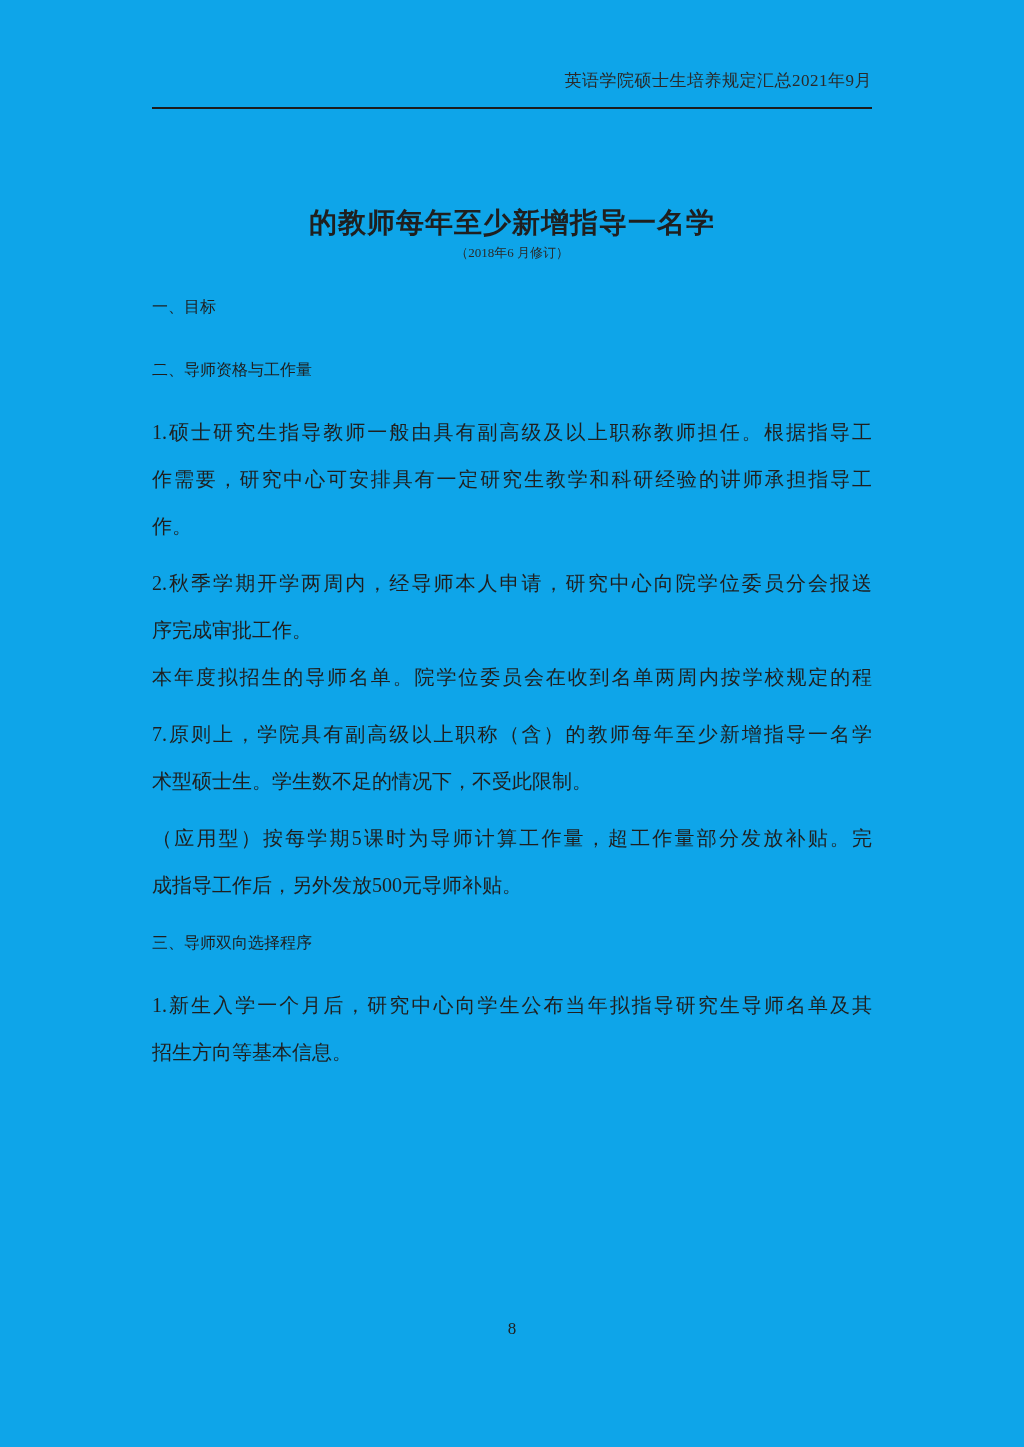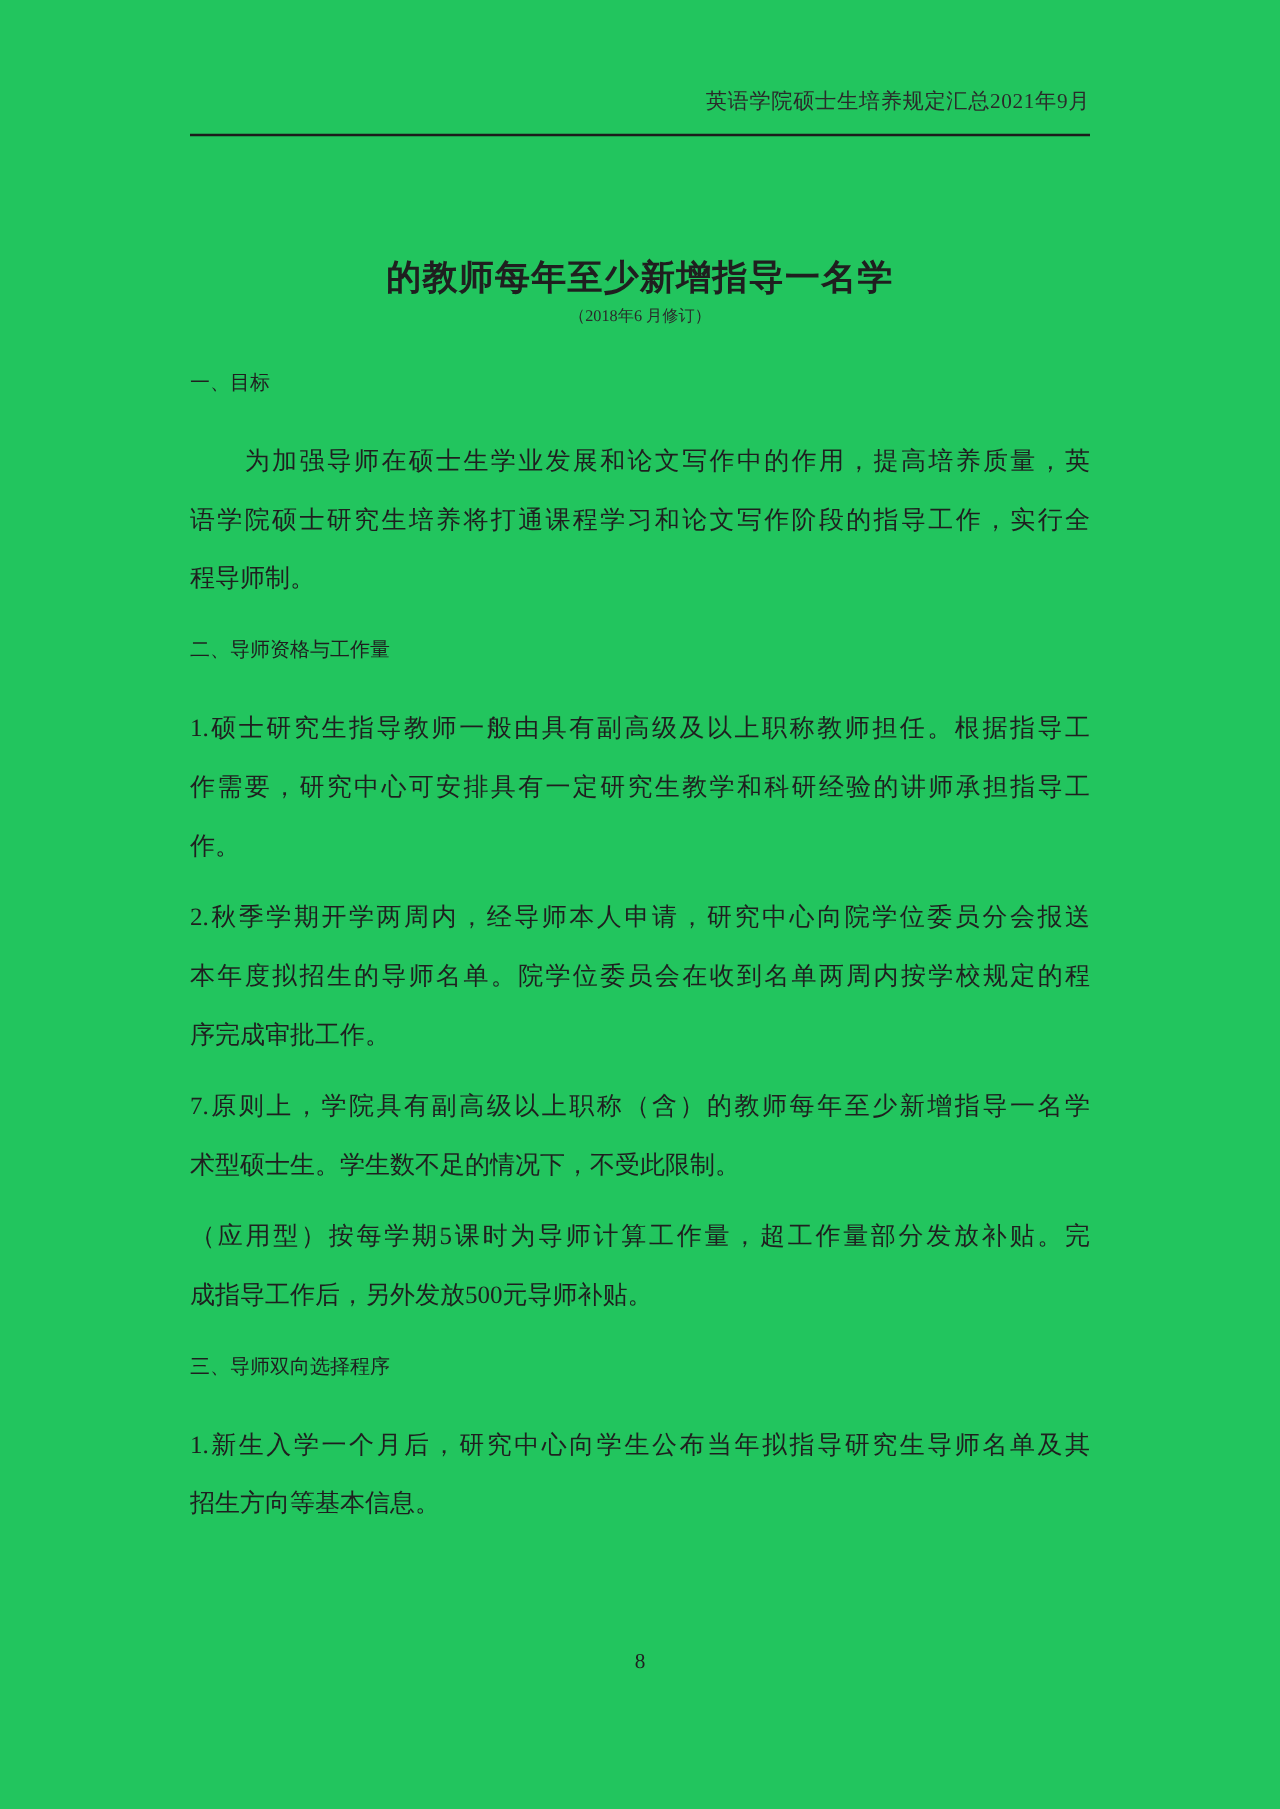--- a/index.html
+++ b/index.html
@@ -2,21 +2,21 @@
 <html lang="zh"><head>
 <meta charset="utf-8">
 <style>
   * { margin: 0; padding: 0; box-sizing: border-box; }
   html, body { background: #e8e8e8; }
   .page {
     position: relative;
     width: 1024px;
     height: 1447px;
     margin: 0 auto;
-    background: #22c55e;
+    background: #0ea5e9;
     color: #1f1f1f;
     font-family: "Liberation Serif", "DejaVu Serif", serif;
     overflow: hidden;
   }
   
   .header {
     margin: 0 152px;
     padding-top: 70px;
     padding-bottom: 16px;
     border-bottom: 2px solid #1c1c1c;
@@ -81,38 +81,33 @@
   </div>
 
   <div class="title-block">
     <div class="doc-title">的教师每年至少新增指导一名学</div>
     <div class="doc-subtitle">（2018年6 月修订）</div>
   </div>
 
   <div class="body">
     <div class="heading">一、目标</div>
 
-    <div class="paragraph">
-        <div class="line">　　为加强导师在硕士生学业发展和论文写作中的作用，提高培养质量，英</div>
-        <div class="line">语学院硕士研究生培养将打通课程学习和论文写作阶段的指导工作，实行全</div>
-        <div class="line line-last">程导师制。</div>
-      </div>
 
     <div class="heading">二、导师资格与工作量</div>
 
     <div class="paragraph">
         <div class="line">1.硕士研究生指导教师一般由具有副高级及以上职称教师担任。根据指导工</div>
         <div class="line">作需要，研究中心可安排具有一定研究生教学和科研经验的讲师承担指导工</div>
         <div class="line line-last">作。</div>
       </div>
 
     <div class="paragraph">
         <div class="line">2.秋季学期开学两周内，经导师本人申请，研究中心向院学位委员分会报送</div>
+        <div class="line line-last">序完成审批工作。</div>
         <div class="line">本年度拟招生的导师名单。院学位委员会在收到名单两周内按学校规定的程</div>
-        <div class="line line-last">序完成审批工作。</div>
       </div>
 
     <div class="paragraph">
         <div class="line">7.原则上，学院具有副高级以上职称（含）的教师每年至少新增指导一名学</div>
         <div class="line line-last">术型硕士生。学生数不足的情况下，不受此限制。</div>
       </div>
 
     <div class="paragraph">
         <div class="line">（应用型）按每学期5课时为导师计算工作量，超工作量部分发放补贴。完</div>
         <div class="line line-last">成指导工作后，另外发放500元导师补贴。</div>

